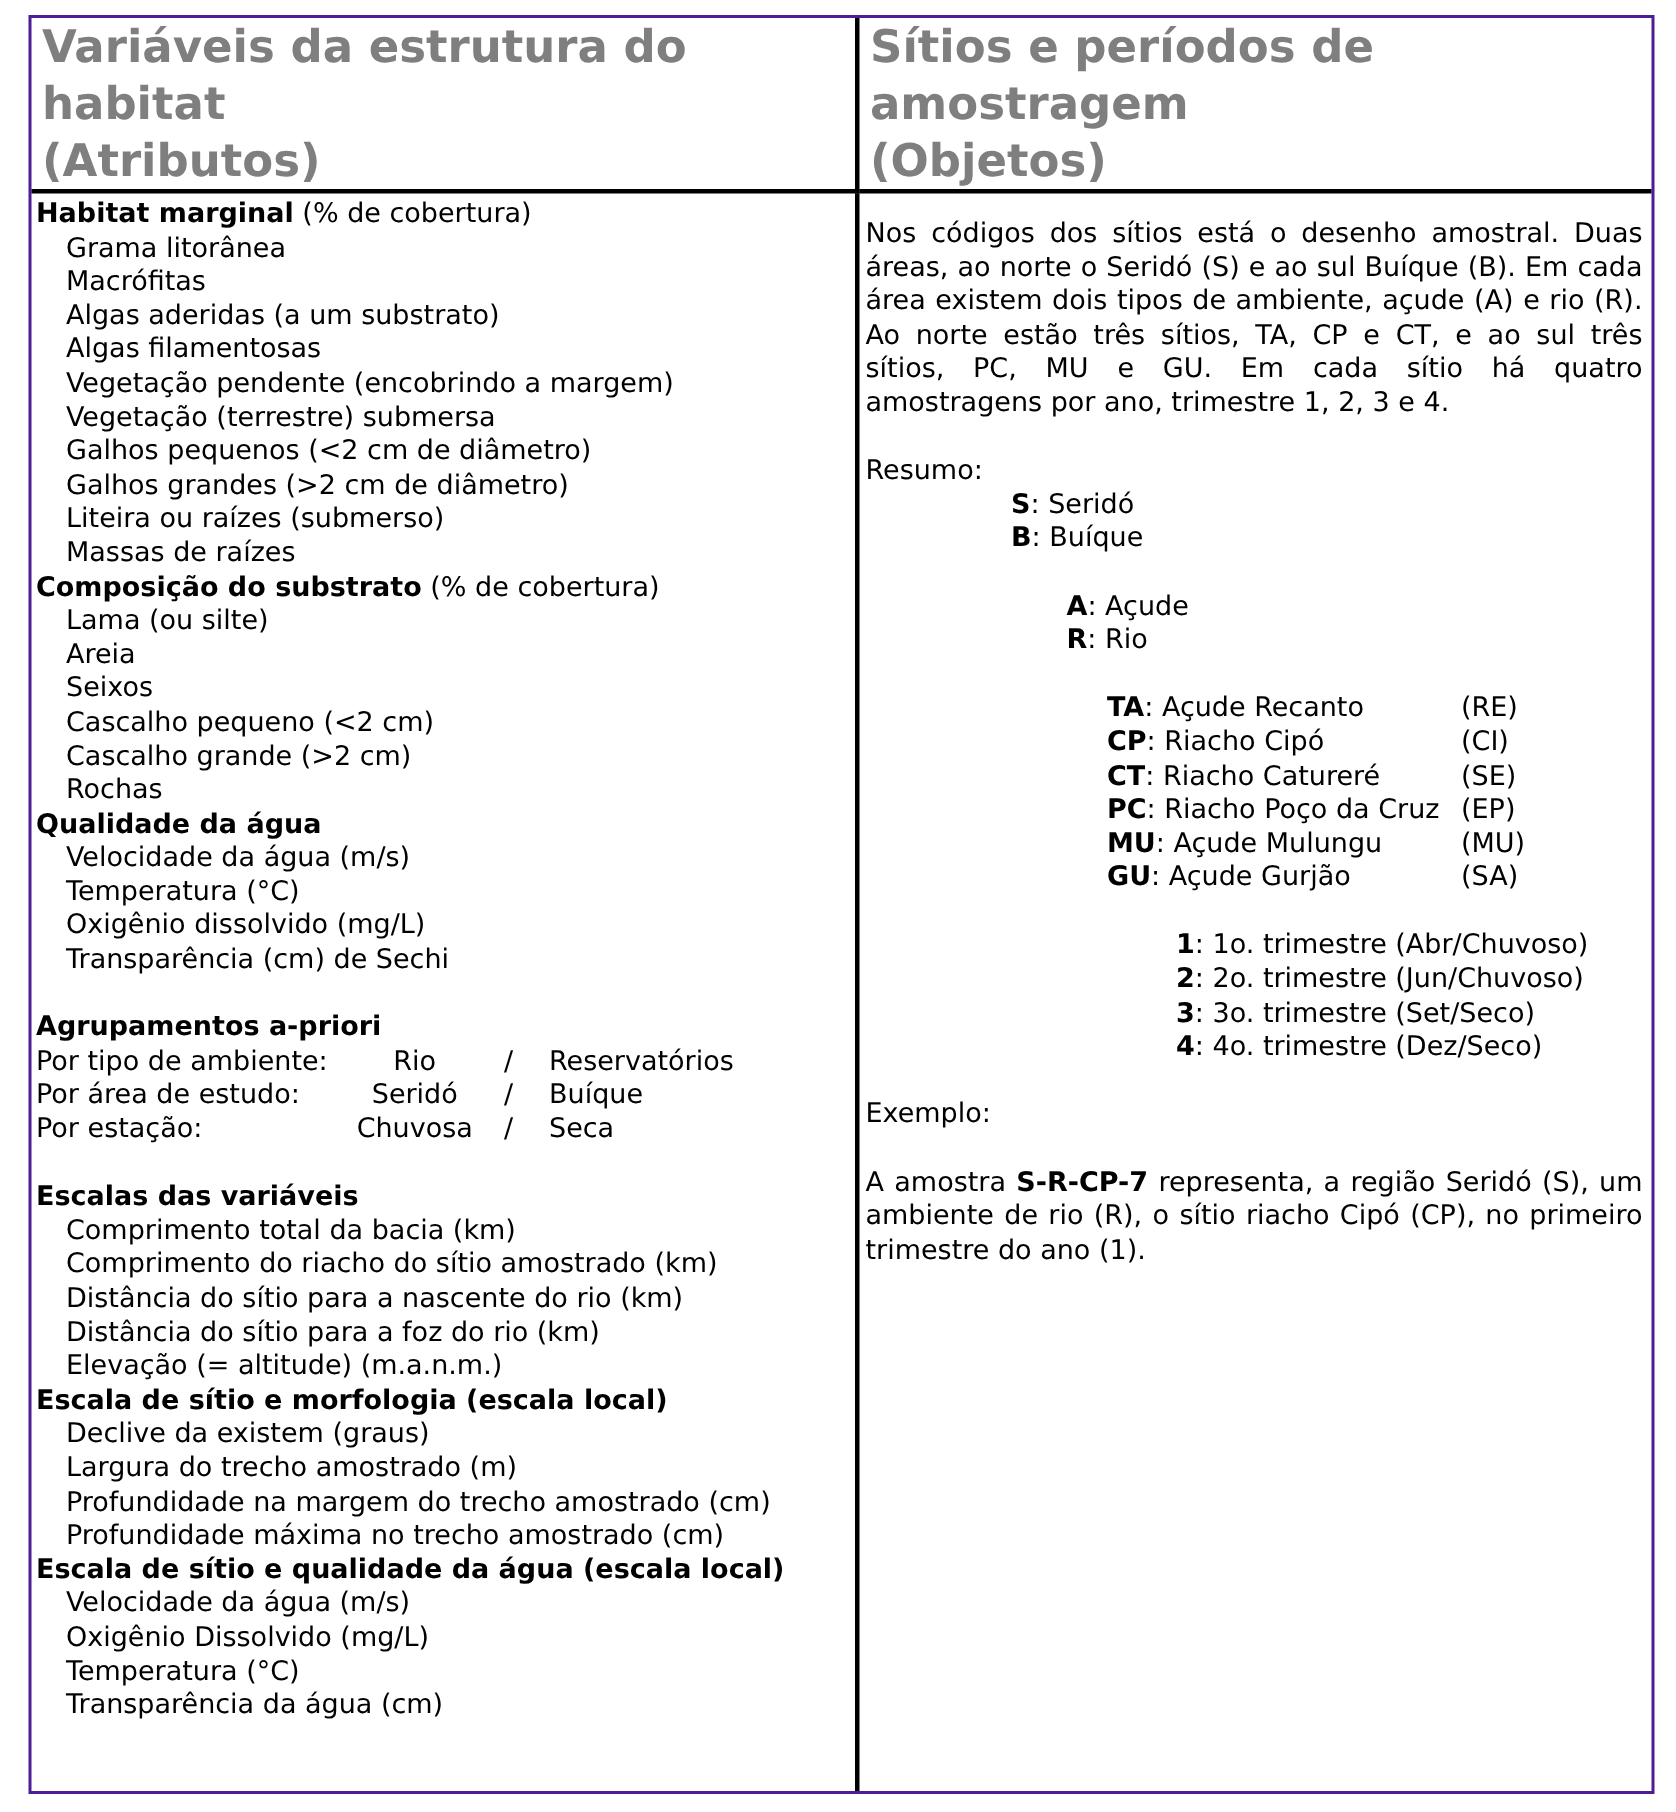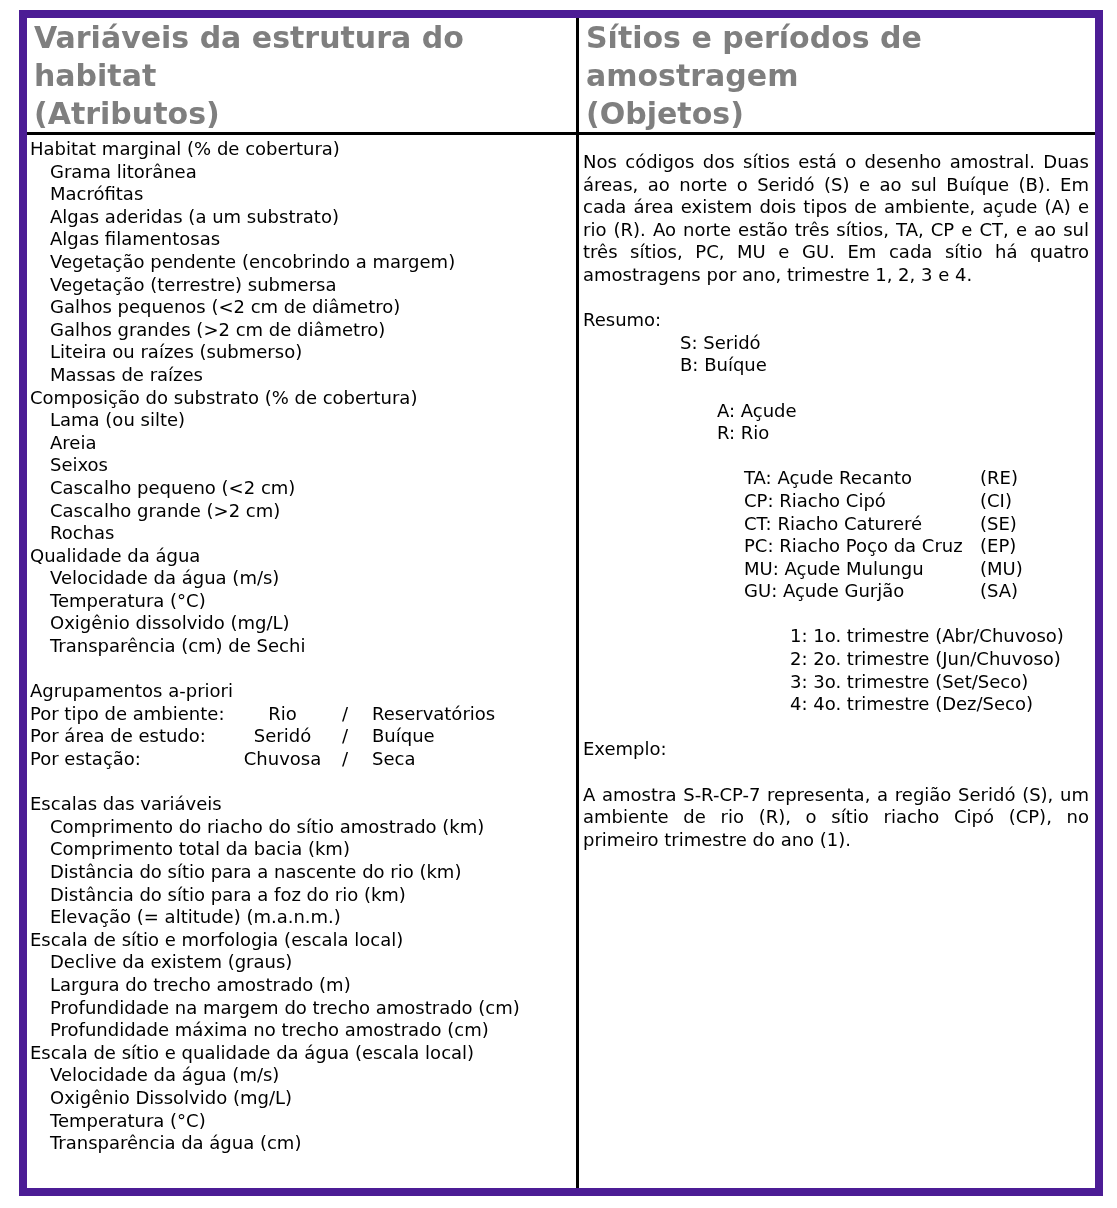--- a/index.html
+++ b/index.html
@@ -2,33 +2,33 @@
 <html><head>
 <meta charset="utf-8">
 <style>
   html,body{margin:0;padding:0}
   body{
     width:1117px;height:1208px;background:#ffffff;position:relative;
     font-family:"DejaVu Sans","Liberation Sans",sans-serif;color:#000000;
   }
   .tbl{
     position:absolute;left:19px;top:10px;width:1084px;height:1186px;
-    border:8px solid #4c1d95;box-sizing:border-box;background:#fff;
+    border:2px solid #4c1d95;box-sizing:border-box;background:#fff;
     display:grid;grid-template-columns:552px 1fr;grid-template-rows:117px 1fr;
   }
   .cell{box-sizing:border-box;overflow:hidden}
   .col-left{border-right:3px solid #000}
   .hdr{
     border-bottom:3px solid #000;font-weight:bold;font-size:30px;line-height:38px;
     color:#7f7f7f;white-space:pre-line;padding:1px 6px 0 7px;
   }
   .body-cell{font-size:18px;line-height:22.6px;padding:3px 5px 0 3px}
   .body-right{padding:16px 6px 0 4px}
   .ln{height:22.6px;white-space:nowrap}
-  .b{font-weight:normal}
+  .b{font-weight:bold}
   .item{padding-left:20px}
   .blank{height:22.6px}
   .agr-row{display:flex}
   .agr-label{width:205px}
   .agr-a{width:95px;text-align:center}
   .agr-slash{width:30px;text-align:center}
   .agr-b{flex:1;padding-left:12px}
   .para{margin:0;text-align:justify;white-space:normal;line-height:22.6px}
   .code-row{position:relative}
   .ind-region{padding-left:97px}
@@ -121,22 +121,22 @@
         </div>
     </div>
 
     <div class="blank"></div>
 
     <div>
       <div class="ln"><span class="b">Escalas das variáveis</span></div>
 
       <div>
 
-      <div class="ln item">Comprimento do riacho do sítio amostrado (km)</div>
-          <div class="ln item">Comprimento total da bacia (km)</div>
+      <div class="ln item">Comprimento total da bacia (km)</div>
+          <div class="ln item">Comprimento do riacho do sítio amostrado (km)</div>
           <div class="ln item">Distância do sítio para a nascente do rio (km)</div>
           <div class="ln item">Distância do sítio para a foz do rio (km)</div>
           <div class="ln item">Elevação (= altitude) (m.a.n.m.)</div>
         </div>
 
       <div class="ln"><span class="b">Escala de sítio e morfologia (escala local)</span></div>
       <div>
 
       <div class="ln item">Declive da existem (graus)</div>
           <div class="ln item">Largura do trecho amostrado (m)</div>

